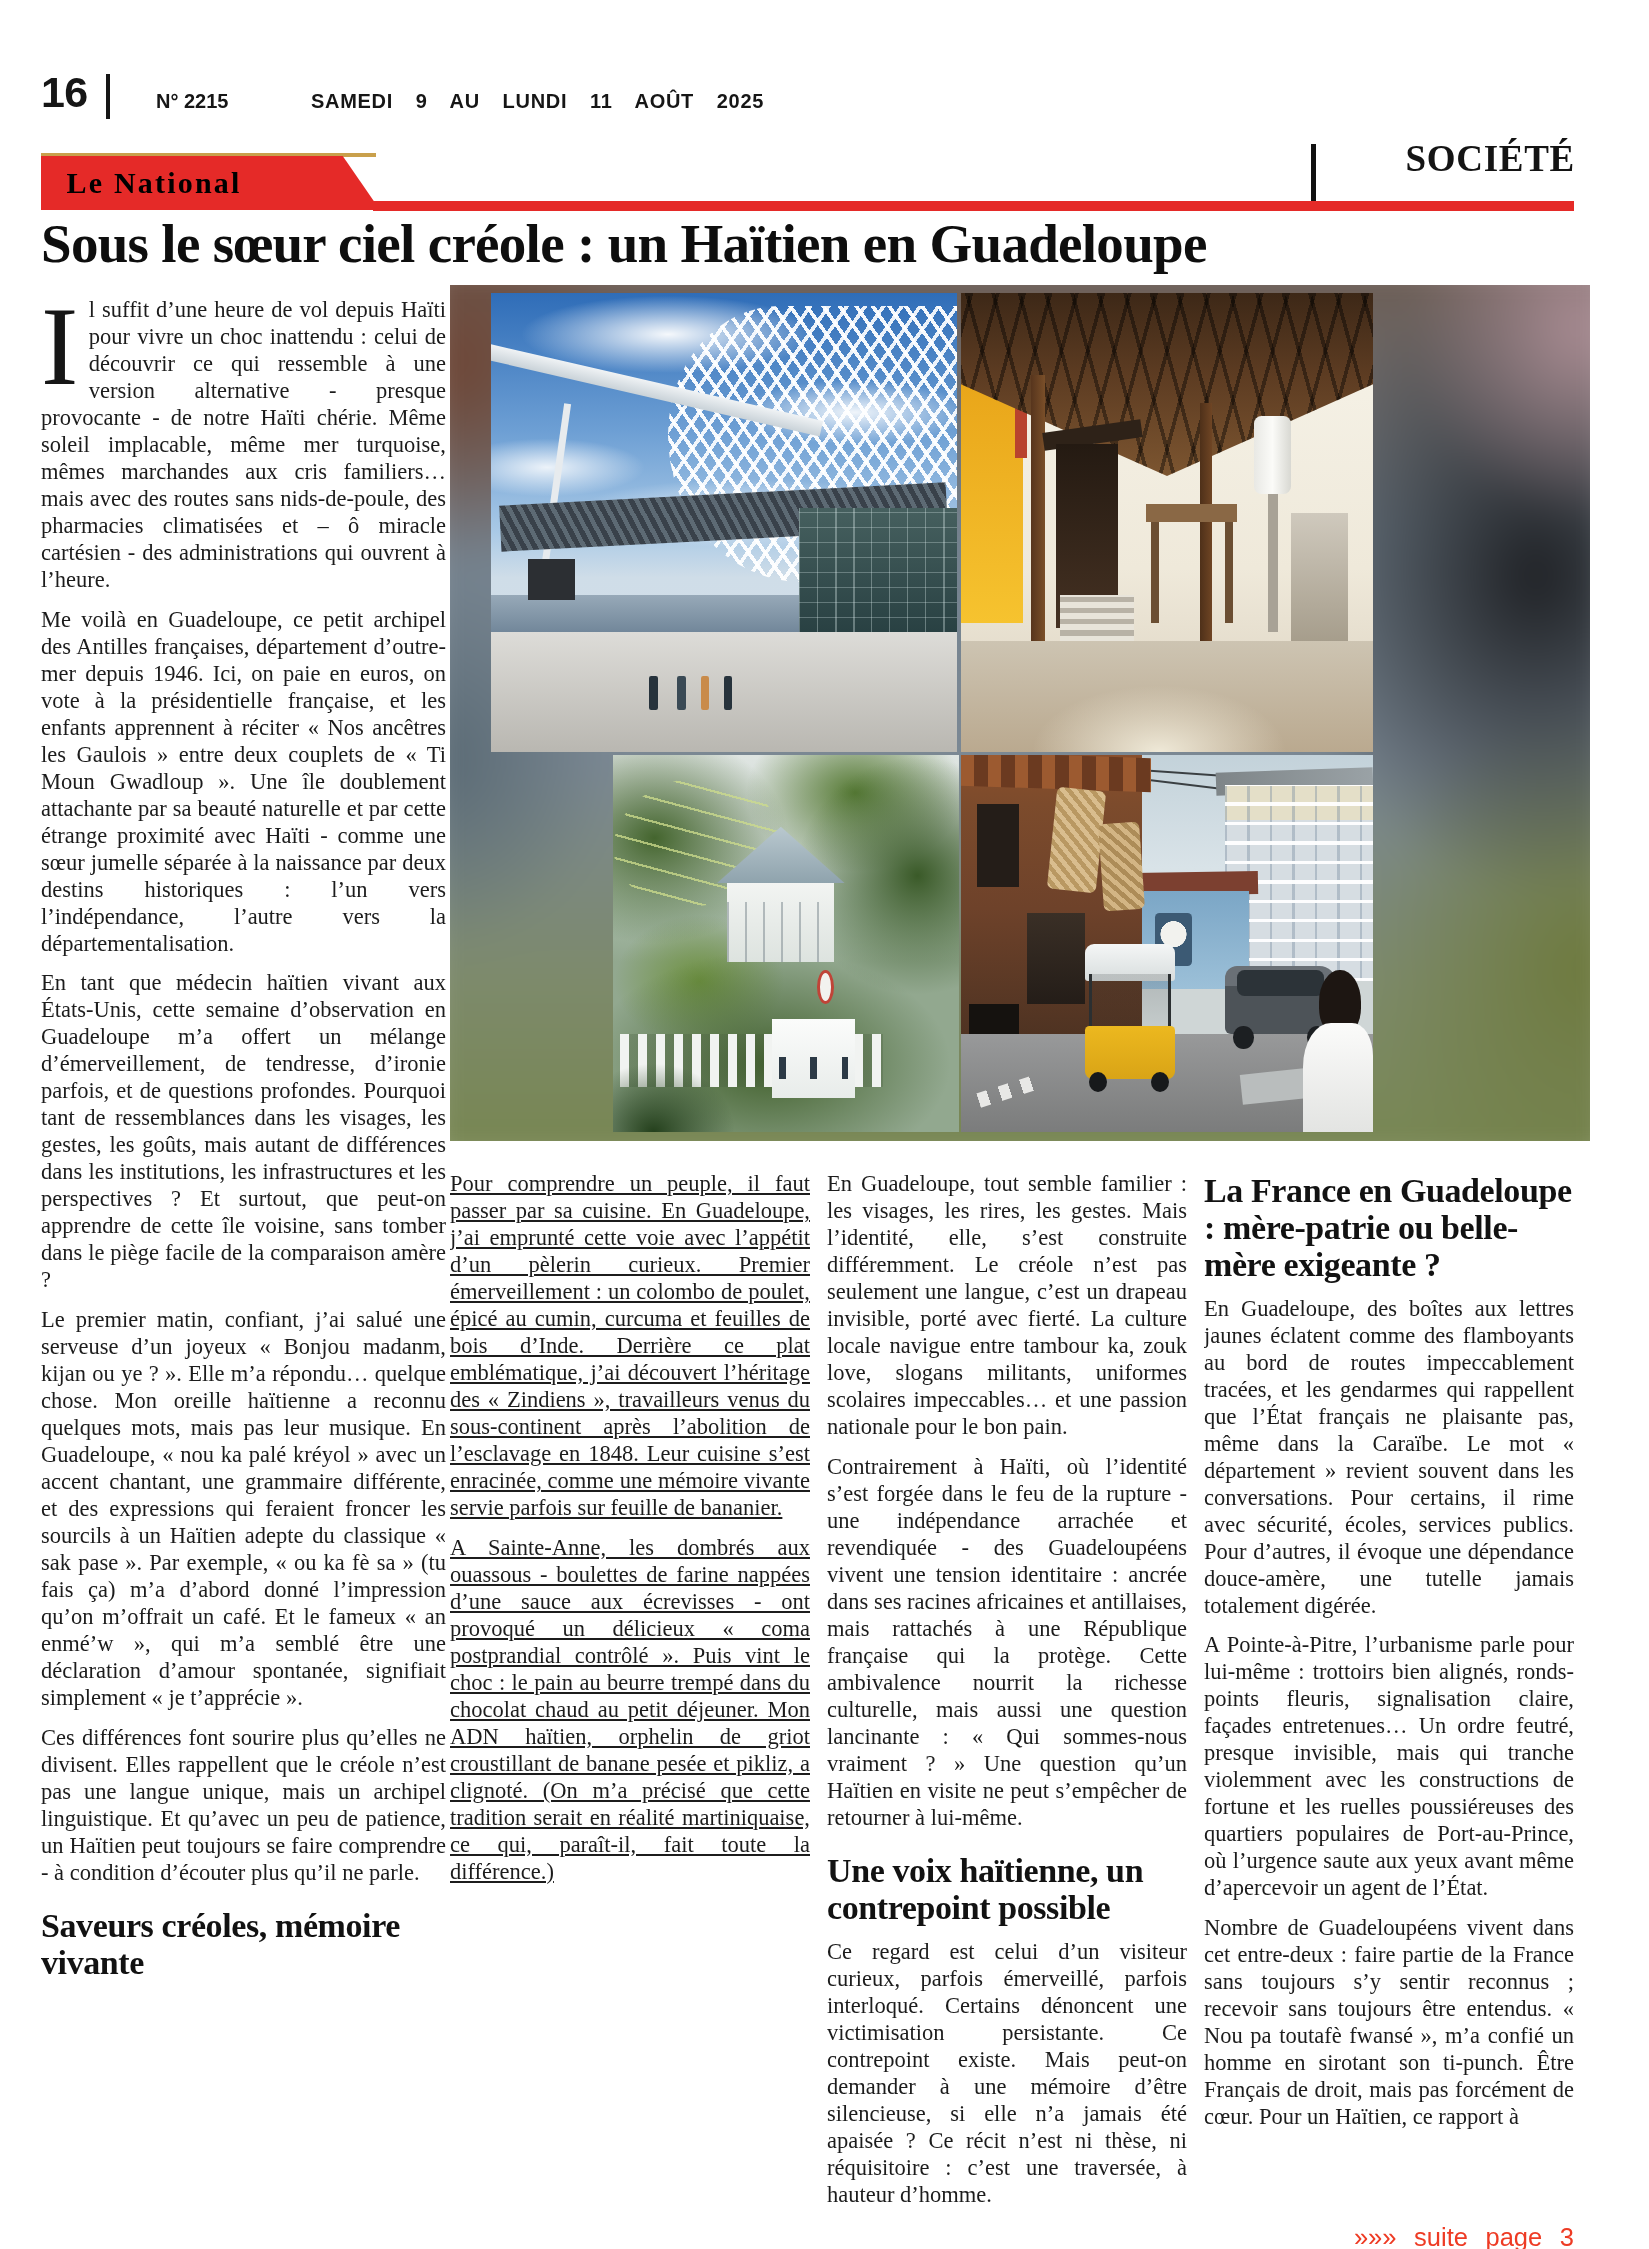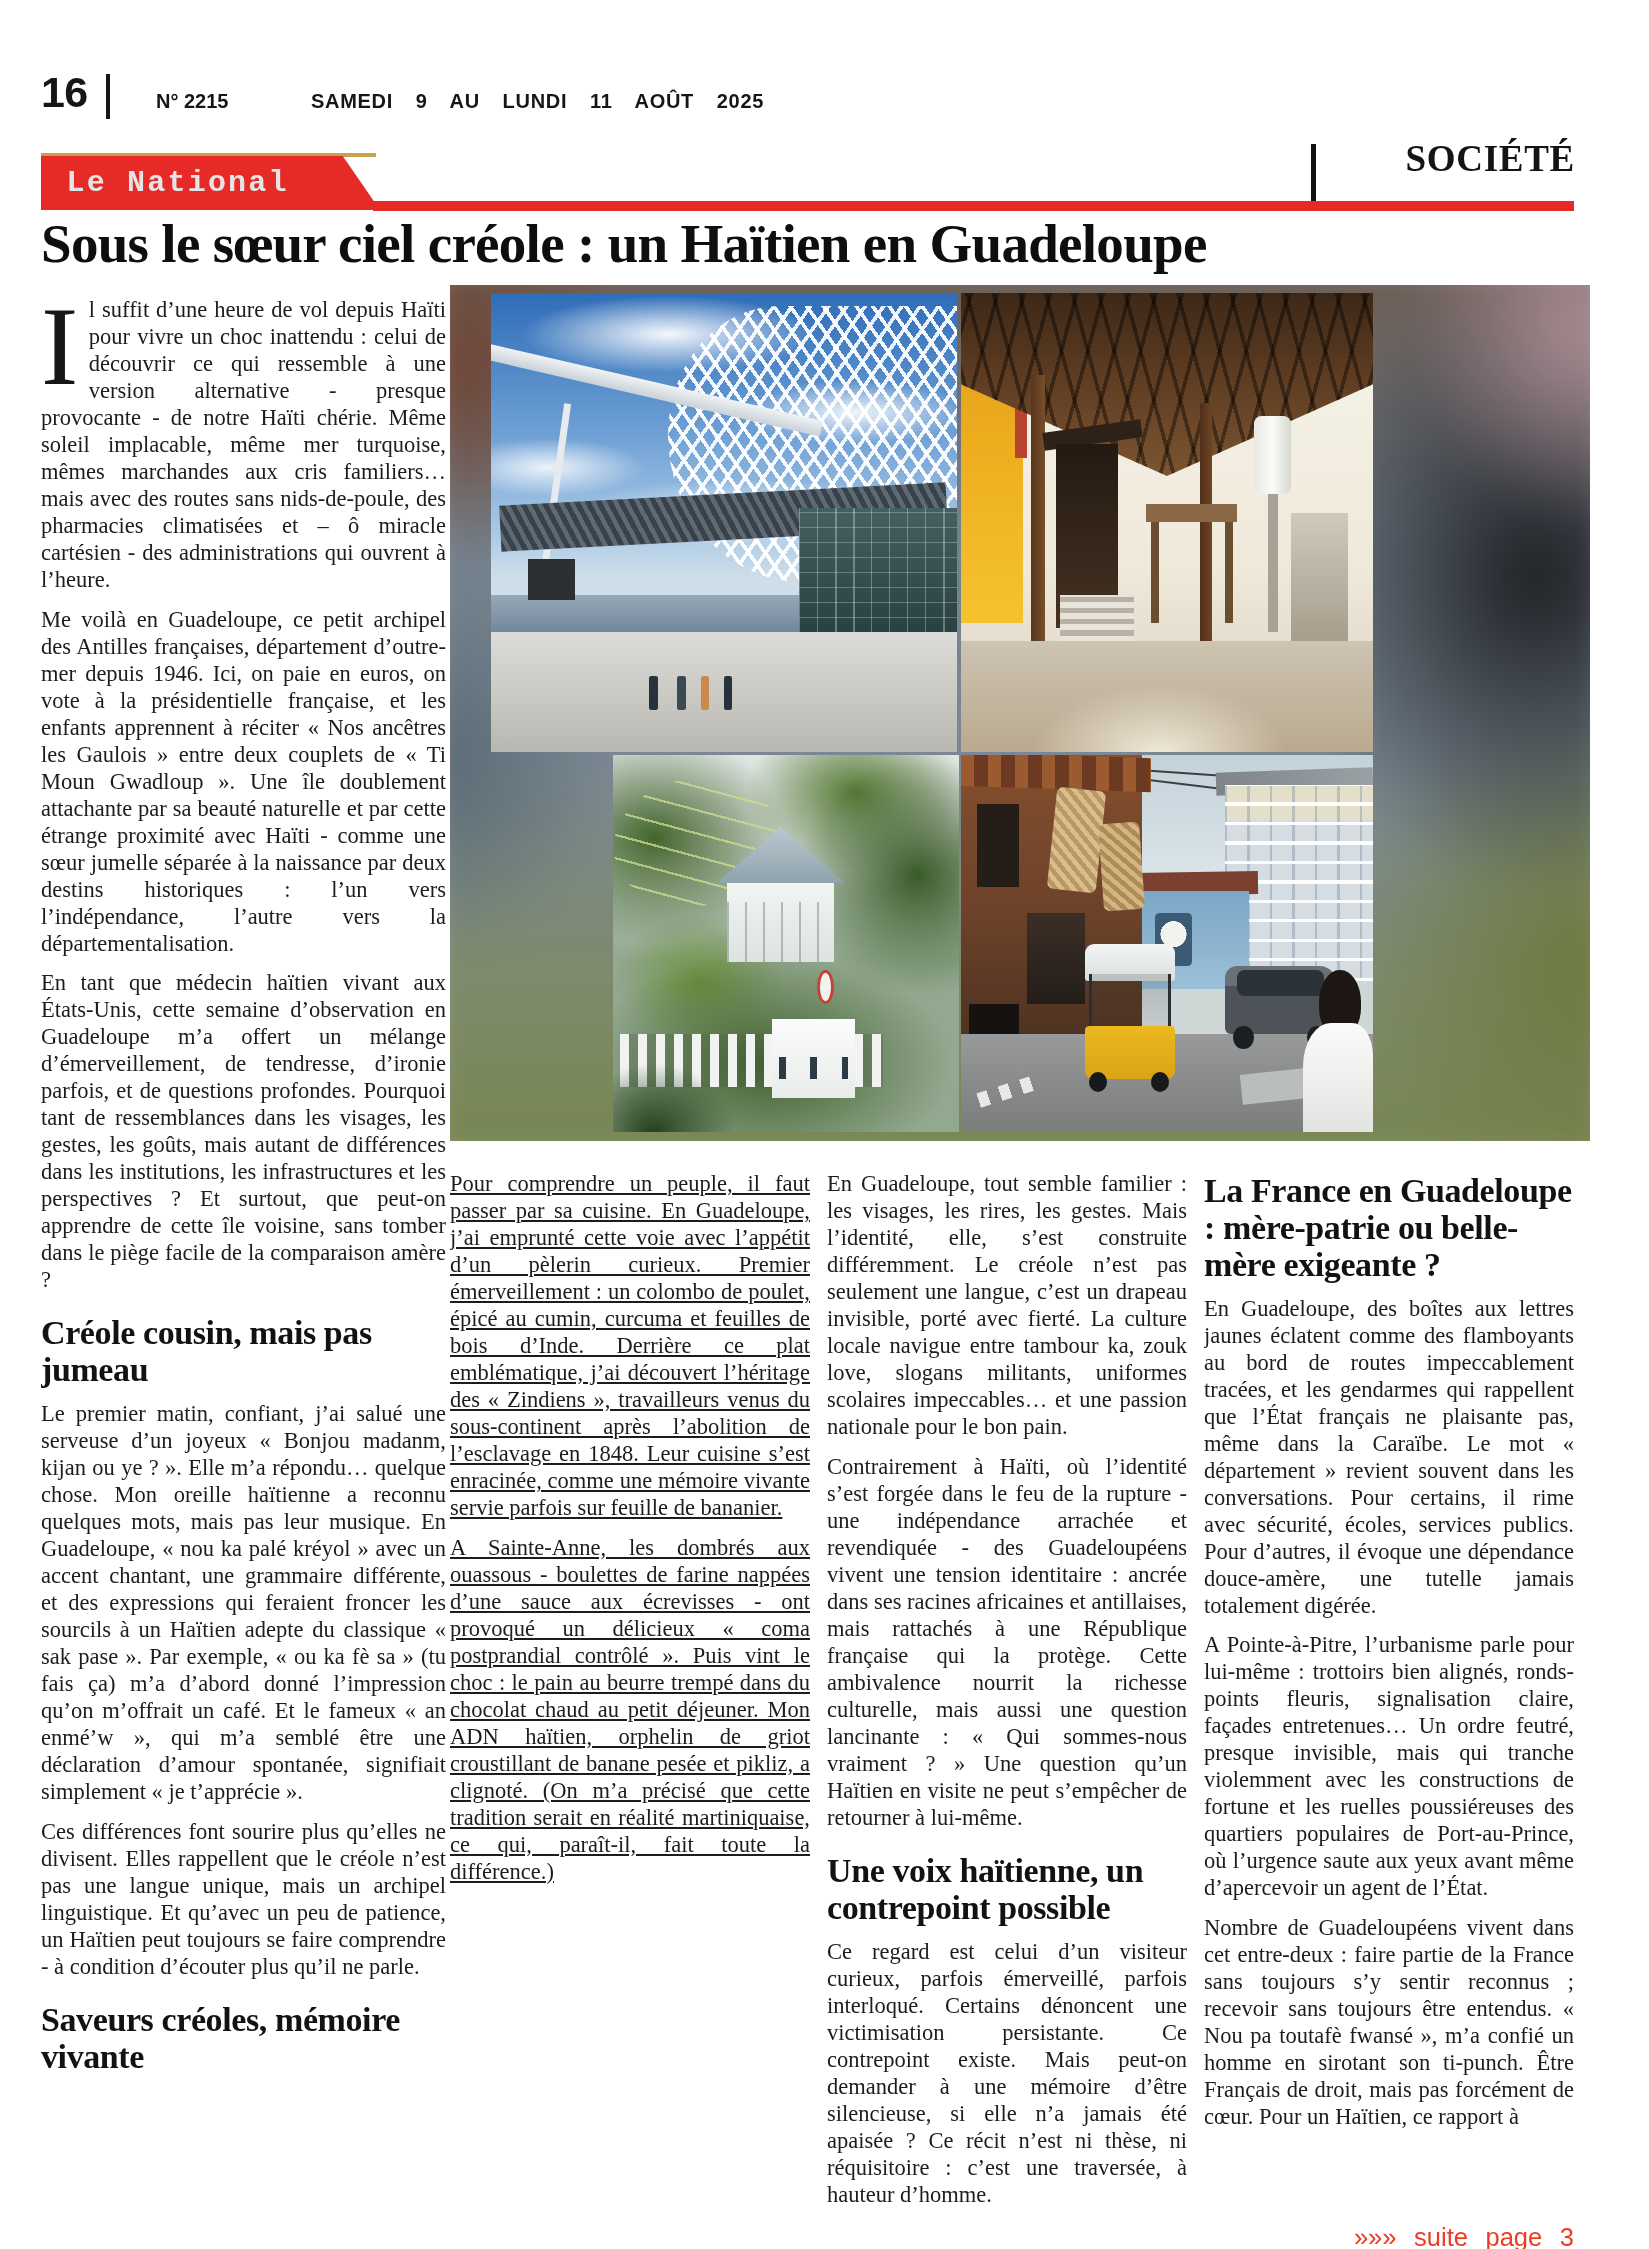--- a/index.html
+++ b/index.html
@@ -14,22 +14,22 @@
              font-weight:bold;font-size:20px;color:#161616;}
   .hdr-date{position:absolute;left:311px;top:58px;font-family:"Liberation Sans",sans-serif;
             font-weight:bold;font-size:20px;color:#161616;word-spacing:16.5px;letter-spacing:0.7px;}
   .hdr-vbar2{position:absolute;left:1311px;top:112px;width:4.5px;height:58px;background:#111;}
   .hdr-section{position:absolute;left:1275px;top:105px;width:300px;text-align:right;
                font-family:"Liberation Serif",serif;font-weight:bold;font-size:37px;color:#141414;
                letter-spacing:0.7px;}
   .gold-strip{position:absolute;left:41px;top:121px;width:335px;height:3.7px;background:#c9a04c;}
   .banner{position:absolute;left:41px;top:124px;width:339px;height:54px;background:#e52a28;
           clip-path:polygon(0 0,89% 0,100% 100%,0 100%);}
-  .banner span{display:block;padding-left:25.5px;line-height:54px;color:#e5e5e5;
-               font-family:Liberation Mono, monospace;font-weight:bold;font-size:30px;letter-spacing:2.2px;}
+  .banner span{display:block;padding-left:25.5px;line-height:54px;color:#000000;
+               font-family:Liberation Serif, serif;font-weight:bold;font-size:30px;letter-spacing:2.2px;}
   .red-rule{position:absolute;left:373px;top:169px;width:1201px;height:9.7px;background:#e52a28;}
 
   
   .headline{position:absolute;left:41px;top:180px;width:1470px;margin:0;
             font-family:"Liberation Serif",serif;font-weight:bold;font-size:55px;line-height:64px;
             color:#0e0e0e;letter-spacing:-0.7px;}
 
   
   .col{position:absolute;overflow:hidden;}
   .col1{left:41px;top:264px;width:405px;height:1911px;}
@@ -189,21 +189,20 @@
     <span>Le National</span>
   </div>
   <div class="red-rule"></div>
 
   <h1 class="headline">Sous le sœur ciel créole : un Haïtien en Guadeloupe</h1>
 
   <section class="col col1">
     <p class="body"><span class="dropcap">I</span><span>l suffit d’une heure de vol depuis Haïti pour vivre un choc inattendu : celui de découvrir ce qui ressemble à une version alternative - presque provocante - de notre Haïti chérie. Même soleil implacable, même mer turquoise, mêmes marchandes aux cris familiers… mais avec des routes sans nids-de-poule, des pharmacies climatisées et – ô miracle cartésien - des administrations qui ouvrent à l’heure.</span></p>
     <p class="body">Me voilà en Guadeloupe, ce petit archipel des Antilles françaises, département d’outre-mer depuis 1946. Ici, on paie en euros, on vote à la présidentielle française, et les enfants apprennent à réciter « Nos ancêtres les Gaulois » entre deux couplets de « Ti Moun Gwadloup ». Une île doublement attachante par sa beauté naturelle et par cette étrange proximité avec Haïti - comme une sœur jumelle séparée à la naissance par deux destins historiques : l’un vers l’indépendance, l’autre vers la départementalisation.</p>
     <p class="body">En tant que médecin haïtien vivant aux États-Unis, cette semaine d’observation en Guadeloupe m’a offert un mélange d’émerveillement, de tendresse, d’ironie parfois, et de questions profondes. Pourquoi tant de ressemblances dans les visages, les gestes, les goûts, mais autant de différences dans les institutions, les infrastructures et les perspectives ? Et surtout, que peut-on apprendre de cette île voisine, sans tomber dans le piège facile de la comparaison amère ?</p>
-    <h2 class="subhead">Créole cousin, mais pas jumeau</h2>
     <p class="body">Le premier matin, confiant, j’ai salué une serveuse d’un joyeux « Bonjou madanm, kijan ou ye ? ». Elle m’a répondu… quelque chose. Mon oreille haïtienne a reconnu quelques mots, mais pas leur musique. En Guadeloupe, « nou ka palé kréyol » avec un accent chantant, une grammaire différente, et des expressions qui feraient froncer les sourcils à un Haïtien adepte du classique « sak pase ». Par exemple, « ou ka fè sa » (tu fais ça) m’a d’abord donné l’impression qu’on m’offrait un café. Et le fameux « an enmé’w », qui m’a semblé être une déclaration d’amour spontanée, signifiait simplement « je t’apprécie ».</p>
     <p class="body">Ces différences font sourire plus qu’elles ne divisent. Elles rappellent que le créole n’est pas une langue unique, mais un archipel linguistique. Et qu’avec un peu de patience, un Haïtien peut toujours se faire comprendre - à condition d’écouter plus qu’il ne parle.</p>
     <h2 class="subhead">Saveurs créoles, mémoire vivante</h2>
   </section>
 
   <div class="photo-strip">
     <div class="strip-bg"></div>
 
     <div class="photo ph-museum">
       <div class="mu-sky"></div>

